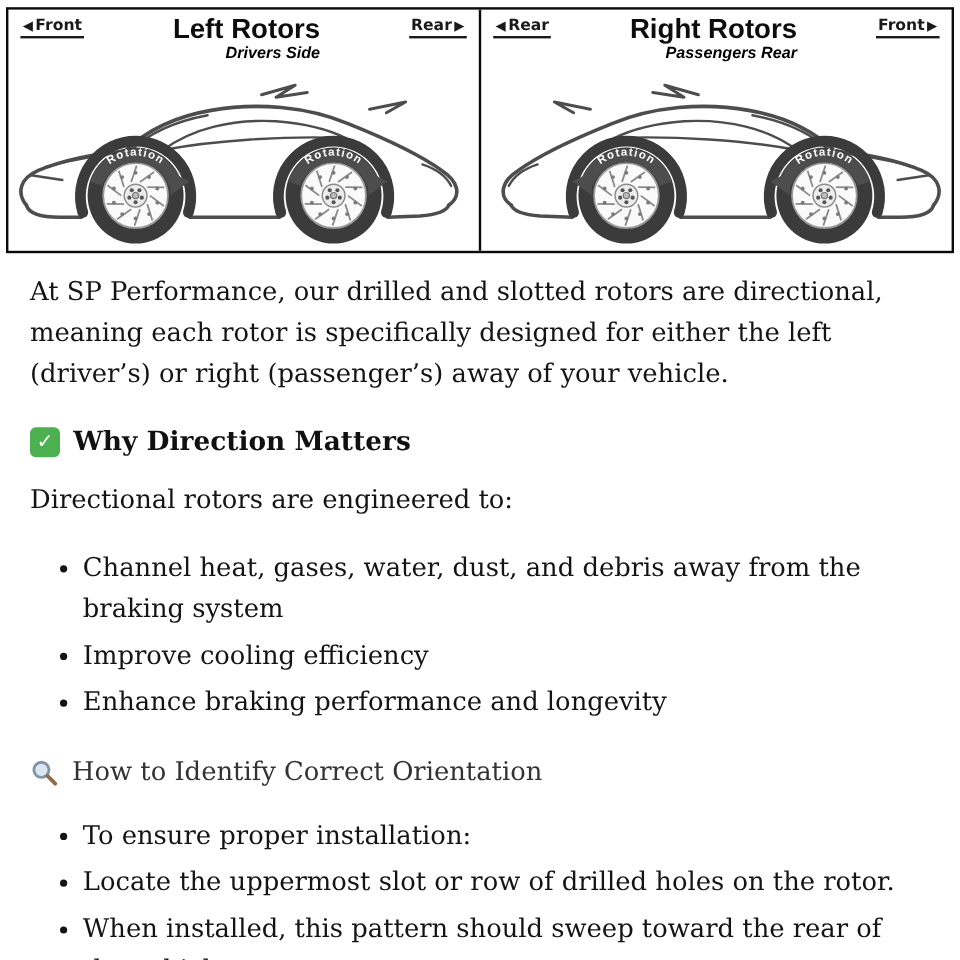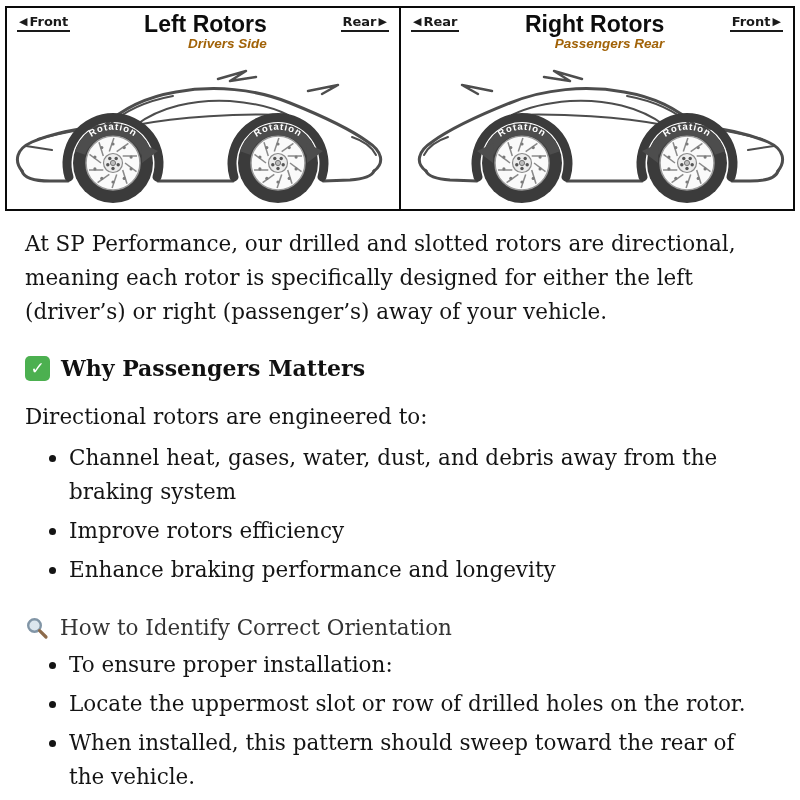--- a/index.html
+++ b/index.html
@@ -18,41 +18,41 @@
   }
   .dir-label {
     display:inline-flex; align-items:center; gap:2px;
     font-weight:bold; font-size:13px; color:#1a1a1a;
     border-bottom:2px solid #1a1a1a; padding:0 2px 1px 2px; margin-top:2px;
     font-family:"DejaVu Sans", sans-serif;
   }
   .tri { font-size:11px; line-height:1; }
   .title-block { text-align:right; margin-top:0; }
   .panel-title { font-size:23px; font-weight:bold; line-height:1.05; color:#0d0d0d; }
-  .panel-subtitle { font-size:13.5px; font-weight:bold; font-style:italic; color:#a16207; }
+  .panel-subtitle { font-size:13.5px; font-weight:bold; font-style:italic; color:#000000; }
   .car-svg { display:block; width:100%; height:158px; }
 
   
   .content { padding:16px 28px 0 25px; }
   .intro { margin:0; max-width:748px; font-size:21.5px; line-height:1.58; }
   .section-heading {
     display:flex; align-items:center; gap:11px;
     font-size:22px; font-weight:bold; color:#111;
     margin:26px 0 0 0;
   }
   .section-heading.secondary { font-weight:normal; font-size:21.5px; color:#333; margin-top:28px; }
   .check-icon {
     width:25px; height:25px; border-radius:5px; background:#4cb050;
     color:#fff; display:inline-flex; align-items:center; justify-content:center;
     font-size:17px; font-weight:bold; font-family:"DejaVu Sans", sans-serif;
     flex:0 0 auto;
   }
   .mag-icon { width:24px; height:24px; flex:0 0 auto; }
   .lead { margin:20px 0 0 0; font-size:21.5px; line-height:1.5; }
-  ul.bullets { margin:8px 0 0 0; padding-left:44px; max-width:720px; }
+  ul.bullets { margin:24px 0 0 0; padding-left:44px; max-width:720px; }
   ul.bullets li { font-size:21.5px; line-height:1.58; margin:0 0 5px 0; }
 </style>
 </head>
 <body>
 
 <svg width="0" height="0" style="position:absolute" aria-hidden="true">
   <defs>
     <g id="wheel">
       <circle r="40" fill="#3b3b3b"></circle>
       <circle r="27" fill="#fafafa" stroke="#9a9a9a" stroke-width="1.5"></circle>
@@ -174,28 +174,28 @@
       </text>
     </svg>
   </section>
 </div>
 
 <main class="content">
   <p class="intro">At SP Performance, our drilled and slotted rotors are directional, meaning each rotor is specifically designed for either the left (driver’s) or right (passenger’s) away of your vehicle.</p>
 
   <h2 class="section-heading">
     <span class="check-icon">✓</span>
-    <span>Why Passengers Matters</span>
+    <span>Why Direction Matters</span>
   </h2>
 
   <p class="lead">Directional rotors are engineered to:</p>
 
   <ul class="bullets">
     <li>Channel heat, gases, water, dust, and debris away from the braking system</li>
-    <li>Improve rotors efficiency</li>
+    <li>Improve cooling efficiency</li>
     <li>Enhance braking performance and longevity</li>
   </ul>
 
   <h2 class="section-heading secondary">
     <svg class="mag-icon" viewBox="0 0 24 24">
       <circle cx="9.5" cy="9.5" r="6.3" fill="#dce6ee" stroke="#8195a6" stroke-width="2.4"></circle>
       <line x1="14.6" y1="14.6" x2="21" y2="21" stroke="#8d6b4b" stroke-width="3.2" stroke-linecap="round"></line>
     </svg>
     <span>How to Identify Correct Orientation</span>
   </h2>

